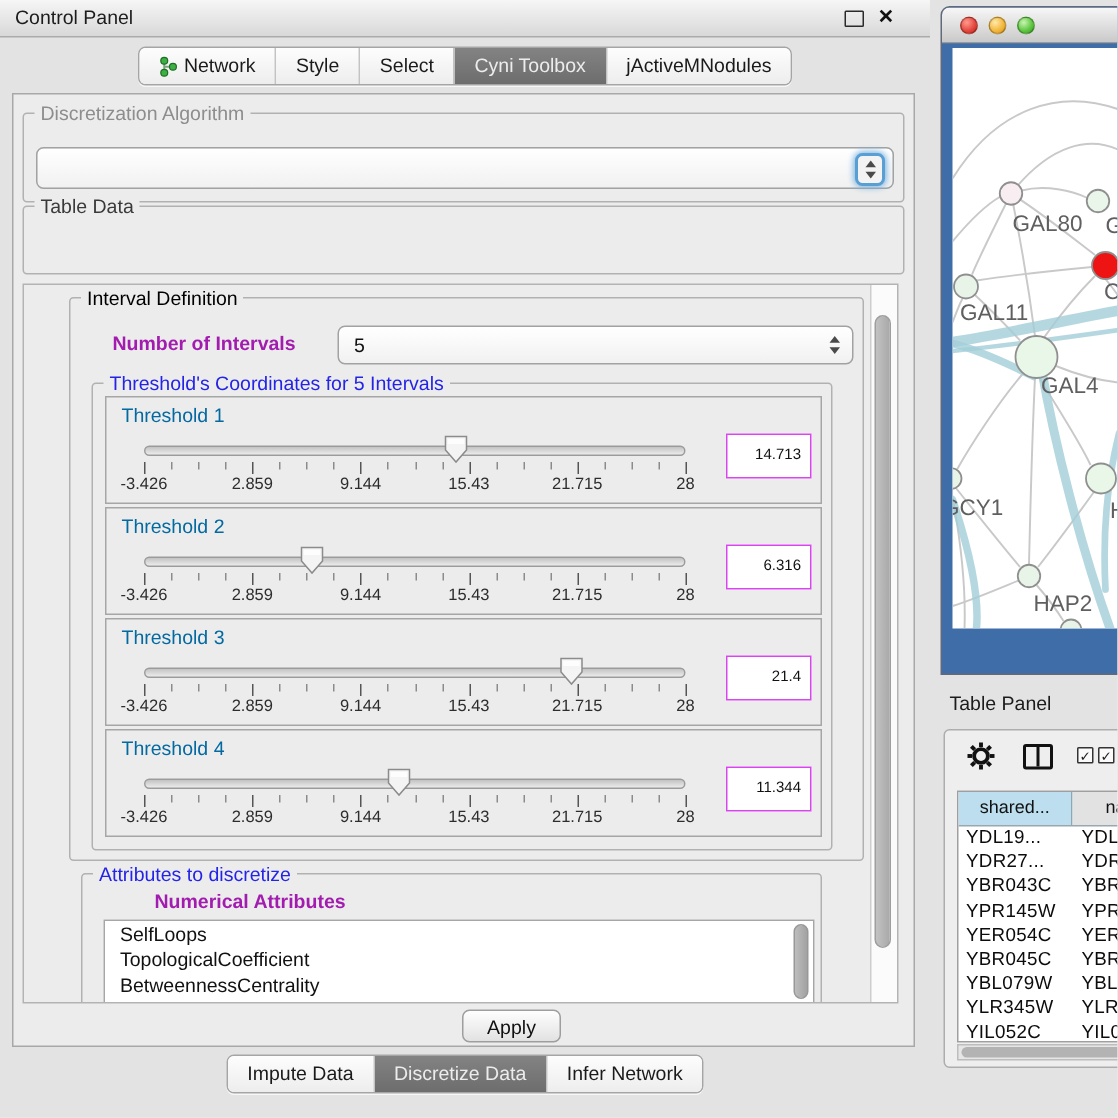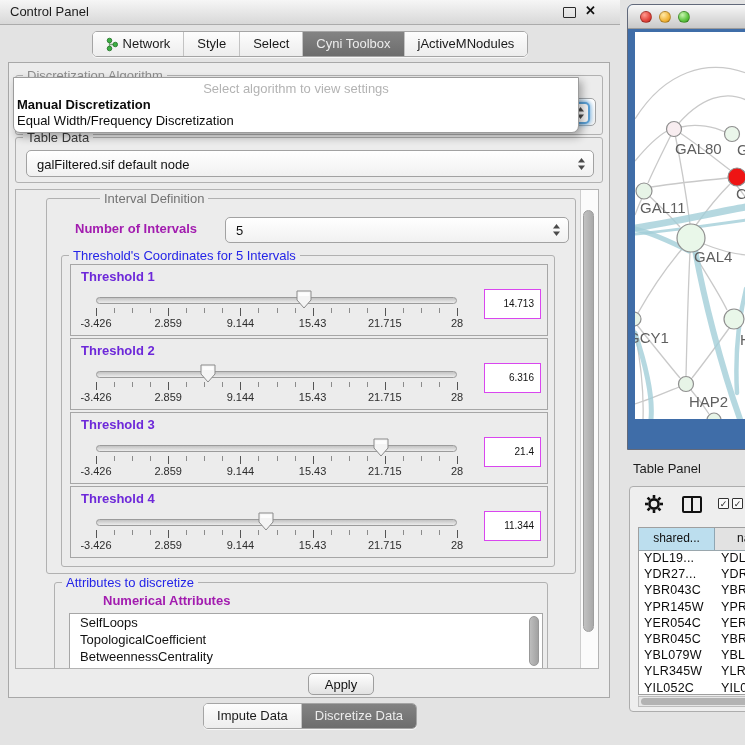--- a/index.html
+++ b/index.html
@@ -21,21 +21,21 @@
   .seg{display:flex;align-items:center;gap:5px;padding:0 13px;line-height:24px;height:24px;
     font-size:13px;color:#1a1a1a;background:linear-gradient(#fdfdfd,#ededed);cursor:default;}
   .seg + .seg{border-left:1px solid #c3c3c3;}
   .seg.sel{background:linear-gradient(#838383,#6d6d6d);color:#ececec;}
 
   .cp-main{position:absolute;left:8px;top:62px;width:602px;height:636px;
     background:#ececec;border:1px solid #a8a8a8;box-sizing:border-box;}
 
   .group{position:absolute;border:1px solid #b1b1b1;border-radius:3px;box-sizing:border-box;}
   .group-title{position:absolute;top:-8px;left:7px;background:#ececec;padding:0 4px;font-size:13px;white-space:nowrap;}
-  .gt-green{color:#737373;margin-left:46px;}
+  .gt-green{color:#000000;}
   .gt-blue{color:#2424e8;}
   .gt-dark{color:#3a3a3a;text-align:right;}
   .gt-gray{color:#8d8d8d;}
 
   .combo{position:absolute;background:linear-gradient(#ffffff,#f1f1f1);border:1px solid #a2a2a2;
     border-radius:5px;box-sizing:border-box;}
   .combo-text{position:absolute;left:10px;top:50%;transform:translateY(-50%);font-size:13px;color:#111;white-space:nowrap;}
   .stepper{position:absolute;right:7px;top:50%;transform:translateY(-50%);line-height:0;}
 
   .algo-group{left:6px;top:12px;width:588px;height:60px;}
@@ -62,21 +62,21 @@
 
   .interval-group{left:30px;top:8px;width:530px;height:376px;}
   .bold-label{font-weight:bold;font-size:13px;color:#a21caf;}
   .nint-label{position:absolute;left:28px;top:22px;}
   .nint-combo{left:178px;top:18px;width:344px;height:26px;}
 
   .thr-group{left:14px;top:56px;width:494px;height:312px;}
 
   .threshold-panel{position:absolute;left:8px;width:478px;height:72px;border:1px solid #a6a6a6;
     background:#ececec;box-sizing:border-box;}
-  .th-label{position:absolute;left:10px;top:4px;font-weight:bold;font-size:13px;color:#6d28d9;text-align:center;}
+  .th-label{position:absolute;left:10px;top:4px;font-weight:normal;font-size:13px;color:#0369a1;text-align:center;}
   .track{position:absolute;left:25px;top:32px;width:361px;height:7px;border:1px solid #9b9b9b;border-radius:4px;
     background:linear-gradient(#c3c3c3,#ececec);box-sizing:border-box;}
   .thumb{position:absolute;top:25px;width:16px;height:19px;}
   .ticks{position:absolute;left:25px;top:43px;width:361px;height:9px;}
   .tick{position:absolute;width:1px;background:#8b8b8b;top:0;}
   .tick.major{height:8px;background:#555;}
   .tick.minor{height:5px;}
   .tick-label{position:absolute;top:52px;width:44px;margin-left:3px;text-align:center;font-size:11px;color:#2d2d2d;}
   .value-box{position:absolute;left:413px;top:24px;width:57px;height:30px;background:#fff;border:1px solid #d946ef;
     box-sizing:border-box;font-size:10px;color:#111;text-align:right;line-height:28px;padding-right:6px;}
@@ -179,36 +179,22 @@
                   <path d="M4.5 1 L8 5.5 L1 5.5 Z" fill="#4a4a4a"></path>
                   <path d="M4.5 13 L8 8.5 L1 8.5 Z" fill="#4a4a4a"></path>
                 </svg>
               </span>
           </span>
         </div>
       </div>
 
       <div class="group td-group">
         <span class="group-title gt-dark">Table Data</span>
-        <div class="combo td-combo">
-          <span class="combo-text">galFiltered.sif default node</span>
-          <span class="stepper">
-              <svg width="9" height="14">
-                <path d="M4.5 1 L8 5.5 L1 5.5 Z" fill="#4a4a4a"></path>
-                <path d="M4.5 13 L8 8.5 L1 8.5 Z" fill="#4a4a4a"></path>
-              </svg>
-            </span>
-        </div>
       </div>
 
-      <div class="popup">
-        <div class="popup-placeholder">Select algorithm to view settings</div>
-        <div class="popup-option bold">Manual Discretization</div>
-        <div class="popup-option">Equal Width/Frequency Discretization</div>
-      </div>
 
       <div class="viewport">
 
         <div class="group interval-group">
           <span class="group-title gt-green">Interval Definition</span>
           <span class="bold-label nint-label">Number of Intervals</span>
           <div class="combo nint-combo">
             <span class="combo-text">5</span>
             <span class="stepper">
                 <svg width="9" height="14">
@@ -403,20 +389,23 @@
       <button class="apply-btn">Apply</button>
     </div>
 
     <nav class="tabsrow2">
       <span class="segwrap" id="bottomTabs">
           <div class="seg">
             <span>Impute Data</span>
           </div>
           <div class="seg sel">
             <span>Discretize Data</span>
+          </div>
+          <div class="seg">
+            <span>Infer Network</span>
           </div>
         </span>
     </nav>
   </section>
 
   <div class="net-window">
     <div class="mac-titlebar">
       <span class="light red"></span>
       <span class="light yellow"></span>
       <span class="light green"></span>

